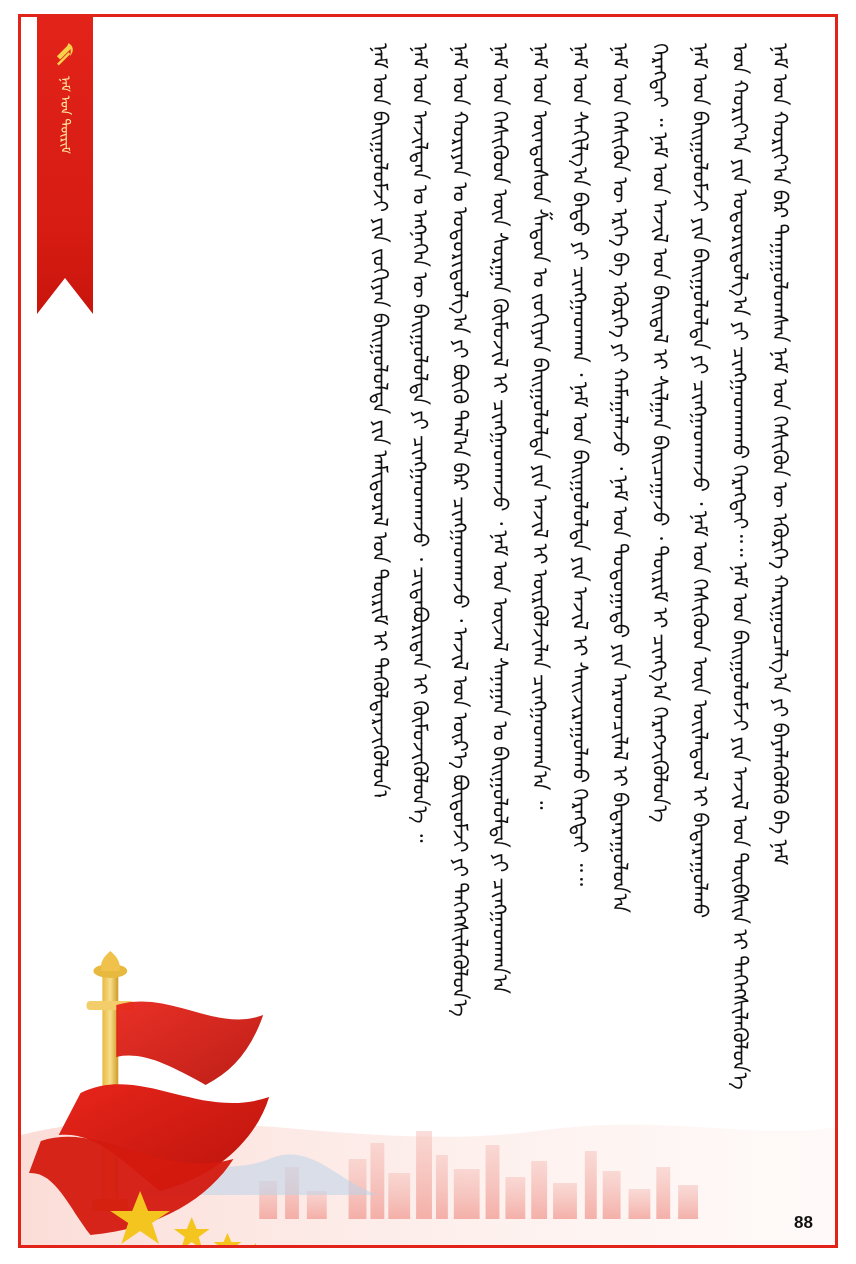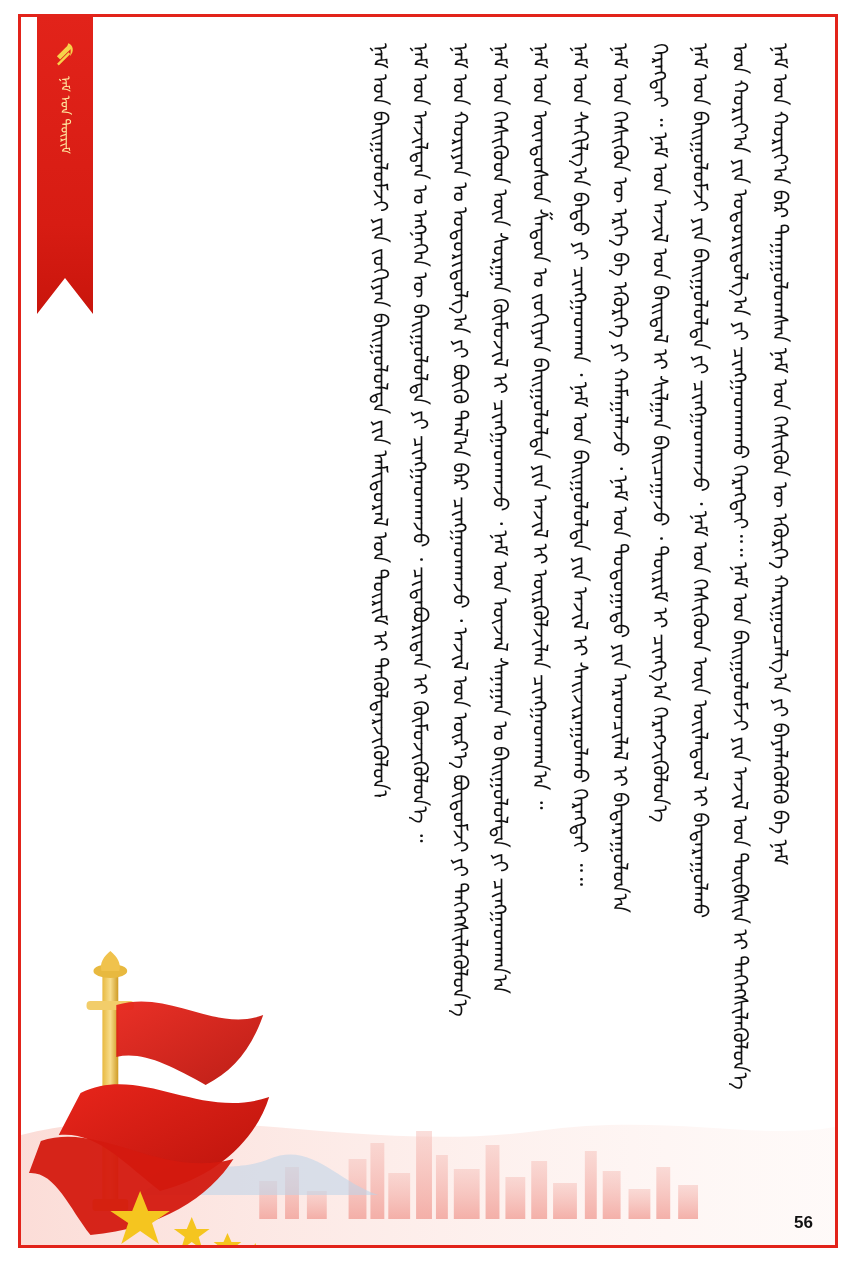--- a/index.html
+++ b/index.html
@@ -217,16 +217,16 @@
         <div class="mcol">ᠬᠡᠷᠡᠭᠲᠡᠢ ᠃ ᠨᠠᠮ ᠤᠨ ᠠᠵᠢᠯ ᠤᠨ ᠪᠠᠢᠳᠠᠯ ᠢ ᠰᠢᠯᠭᠠᠨ ᠪᠠᠢᠴᠠᠭᠠᠵᠤ ᠂ ᠳᠦᠷᠢᠮ ᠢ ᠴᠢᠩᠭ᠎ᠠ ᠬᠡᠷᠡᠭᠵᠢᠭᠦᠯᠦᠨ᠎ᠡ</div>
         <div class="mcol">ᠨᠠᠮ ᠤᠨ ᠭᠡᠰᠢᠭᠦᠨ ᠦ ᠡᠷᠬᠡ ᠪᠡ ᠡᠭᠦᠷᠭᠡ ᠶᠢ ᠬᠠᠮᠠᠭᠠᠯᠠᠵᠤ ᠂ ᠨᠠᠮ ᠤᠨ ᠳᠣᠲᠣᠭᠠᠳᠤ ᠶᠢᠨ ᠠᠷᠠᠳᠴᠢᠯᠠᠯ ᠢ ᠪᠠᠳᠠᠷᠠᠭᠤᠯᠤᠨ᠎ᠠ</div>
         <div class="mcol">ᠨᠠᠮ ᠤᠨ ᠰᠠᠬᠢᠯᠭ᠎ᠠ ᠪᠠᠲᠤ ᠶᠢ ᠴᠢᠩᠭᠠᠳᠬᠠᠨ ᠂ ᠨᠠᠮ ᠤᠨ ᠪᠠᠢᠭᠤᠯᠤᠯᠲᠠ ᠶᠢᠨ ᠠᠵᠢᠯ ᠢ ᠰᠠᠢᠵᠢᠷᠠᠭᠤᠯᠬᠤ ᠬᠡᠷᠡᠭᠲᠡᠢ ᠃᠃</div>
         <div class="mcol">ᠨᠠᠮ ᠤᠨ ᠦᠨᠳᠦᠰᠦᠨ ᠱᠠᠲᠤᠨ ᠤ ᠵᠣᠬᠢᠶᠠᠨ ᠪᠠᠢᠭᠤᠯᠤᠯᠲᠠ ᠶᠢᠨ ᠠᠵᠢᠯ ᠢ ᠦᠷᠭᠦᠯᠵᠢᠯᠡᠨ ᠴᠢᠩᠭᠠᠳᠬᠠᠨ᠎ᠠ ᠃</div>
         <div class="mcol short">ᠨᠠᠮ ᠤᠨ ᠭᠡᠰᠢᠭᠦᠳ ᠦᠨ ᠰᠤᠷᠭᠠᠨ ᠬᠥᠮᠦᠵᠢᠯ ᠢ ᠴᠢᠩᠭᠠᠳᠬᠠᠵᠤ ᠂ ᠨᠠᠮ ᠤᠨ ᠦᠵᠡᠯ ᠰᠠᠨᠠᠭᠠᠨ ᠤ ᠪᠠᠢᠭᠤᠯᠤᠯᠲᠠ ᠶᠢ ᠴᠢᠩᠭᠠᠳᠬᠠᠨ᠎ᠠ</div>
         <div class="mcol short">ᠨᠠᠮ ᠤᠨ ᠬᠣᠷᠢᠶᠠᠨ ᠤ ᠤᠳᠤᠷᠢᠳᠤᠯᠭ᠎ᠠ ᠶᠢ ᠪᠦᠬᠦ ᠲᠠᠯ᠎ᠠ ᠪᠠᠷ ᠴᠢᠩᠭᠠᠳᠬᠠᠵᠤ ᠂ ᠠᠵᠢᠯ ᠤᠨ ᠦᠷ᠎ᠡ ᠪᠦᠲᠦᠮᠵᠢ ᠶᠢ ᠳᠡᠭᠡᠭᠰᠢᠯᠡᠭᠦᠯᠦᠨ᠎ᠡ</div>
         <div class="mcol shorter">ᠨᠠᠮ ᠤᠨ ᠠᠵᠢᠯᠲᠠᠨ ᠤ ᠡᠩᠨᠡᠭᠡᠨ ᠦ ᠪᠠᠢᠭᠤᠯᠤᠯᠲᠠ ᠶᠢ ᠴᠢᠩᠭᠠᠳᠬᠠᠵᠤ ᠂ ᠴᠢᠳᠠᠪᠤᠷᠢᠲᠠᠨ ᠢ ᠬᠥᠮᠦᠵᠢᠭᠦᠯᠦᠨ᠎ᠡ ᠃</div>
         <div class="mcol shortest">ᠨᠠᠮ ᠤᠨ ᠪᠠᠢᠭᠤᠯᠤᠮᠵᠢ ᠶᠢᠨ ᠵᠣᠬᠢᠶᠠᠨ ᠪᠠᠢᠭᠤᠯᠤᠯᠲᠠ ᠶᠢᠨ ᠠᠮᠢᠳᠤᠷᠠᠯ ᠤᠨ ᠳᠦᠷᠢᠮ ᠢ ᠲᠡᠭᠦᠯᠳᠡᠷᠵᠢᠭᠦᠯᠦᠨ᠎ᠡ ᠃᠃</div>
       </div>
 
-      <div id="page-number">56</div>
+      <div id="page-number">88</div>
     </div>
   </div>
 </div>
 
 </body></html>

